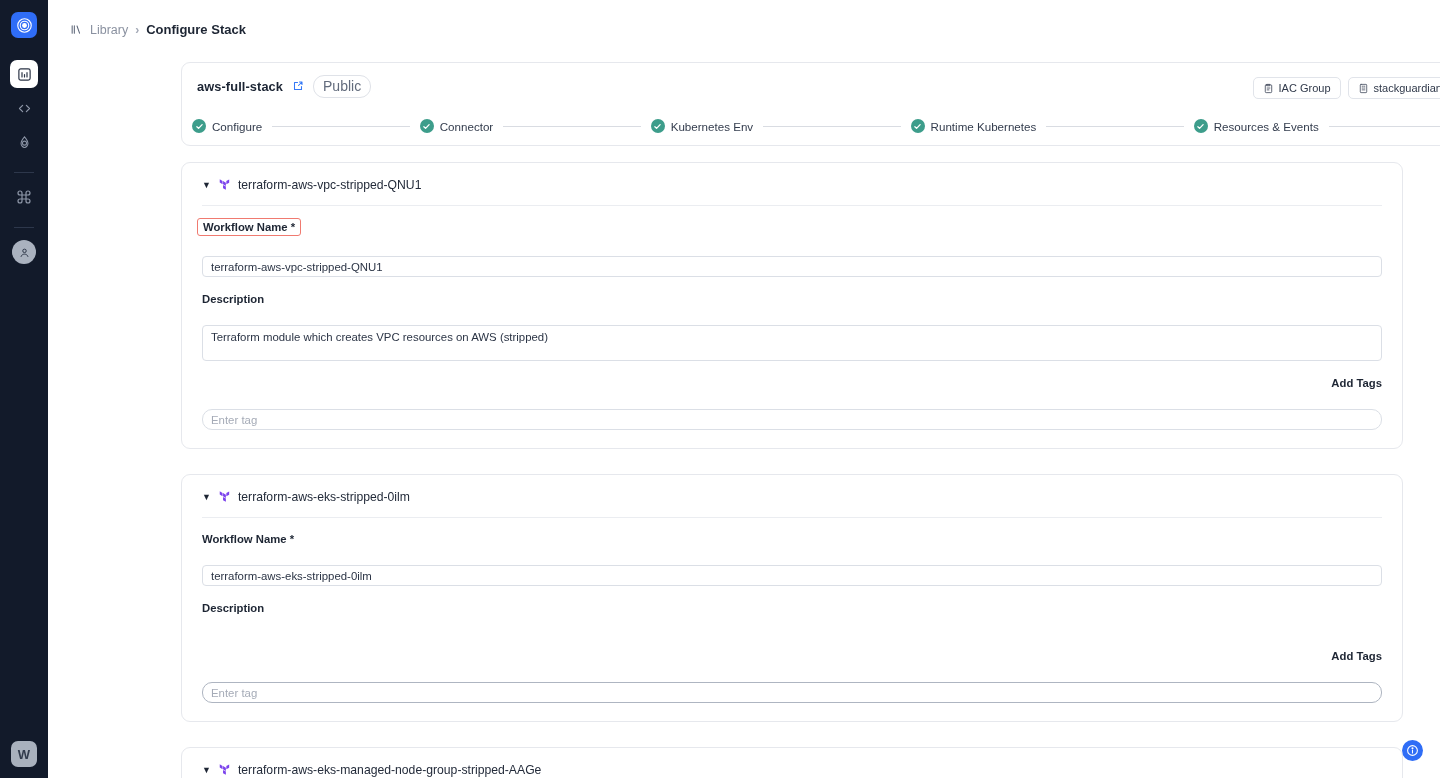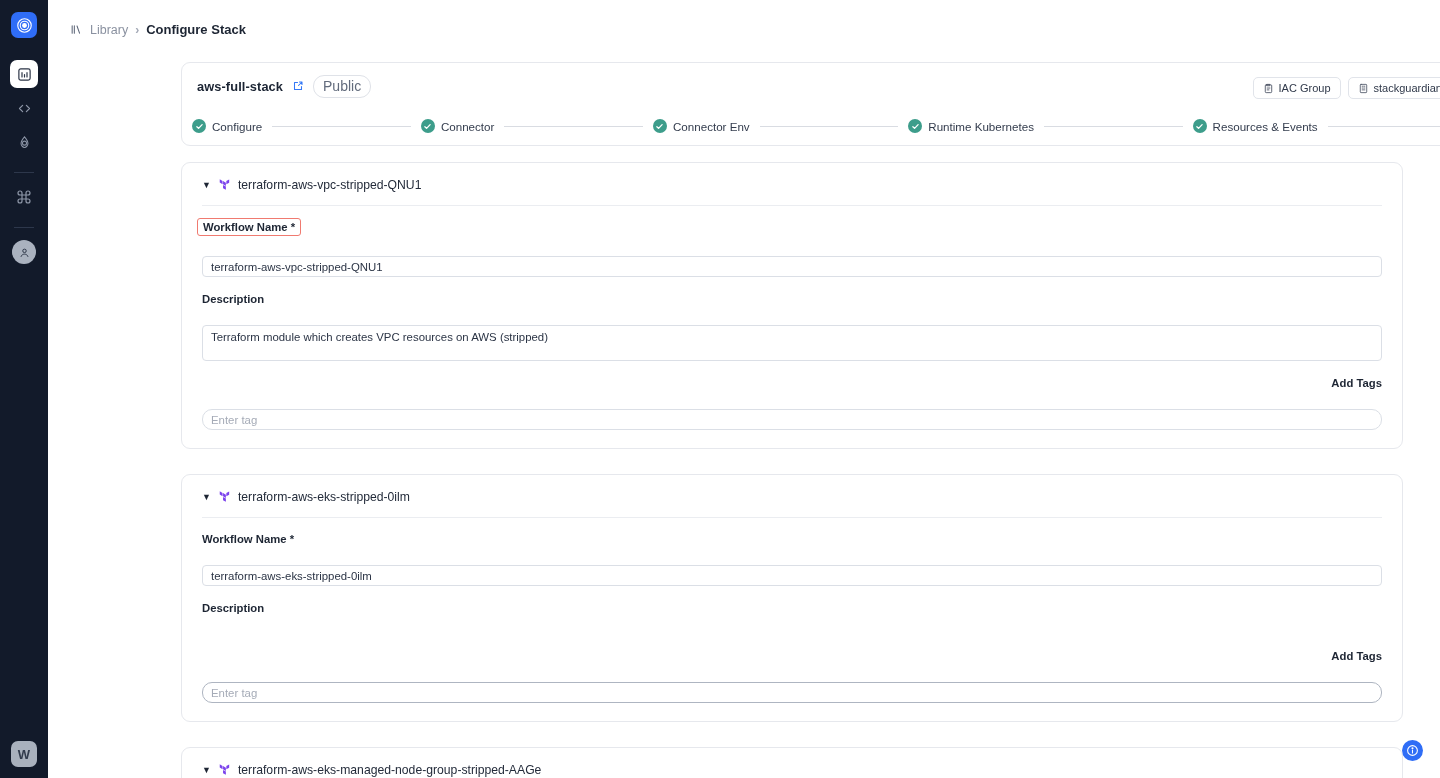--- a/index.html
+++ b/index.html
@@ -279,21 +279,21 @@
           <span class="step-label">Connector</span>
         </div>
         <div class="step-line"></div>
 
         <div class="step">
           <span class="circle-check">
             <svg width="9" height="9" viewBox="0 0 24 24" fill="none" stroke="#fff" stroke-width="3.4" stroke-linecap="round" stroke-linejoin="round">
                 <path d="M5 12.5l4.5 4.5L19 7"></path>
               </svg>
           </span>
-          <span class="step-label">Connector Env</span>
+          <span class="step-label">Kubernetes Env</span>
         </div>
         <div class="step-line"></div>
 
         <div class="step">
           <span class="circle-check">
             <svg width="9" height="9" viewBox="0 0 24 24" fill="none" stroke="#fff" stroke-width="3.4" stroke-linecap="round" stroke-linejoin="round">
                 <path d="M5 12.5l4.5 4.5L19 7"></path>
               </svg>
           </span>
           <span class="step-label">Runtime Kubernetes</span>

